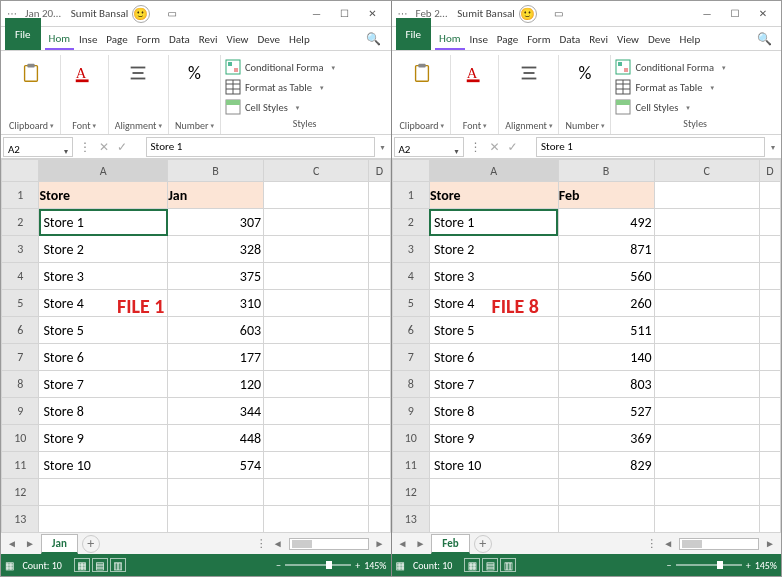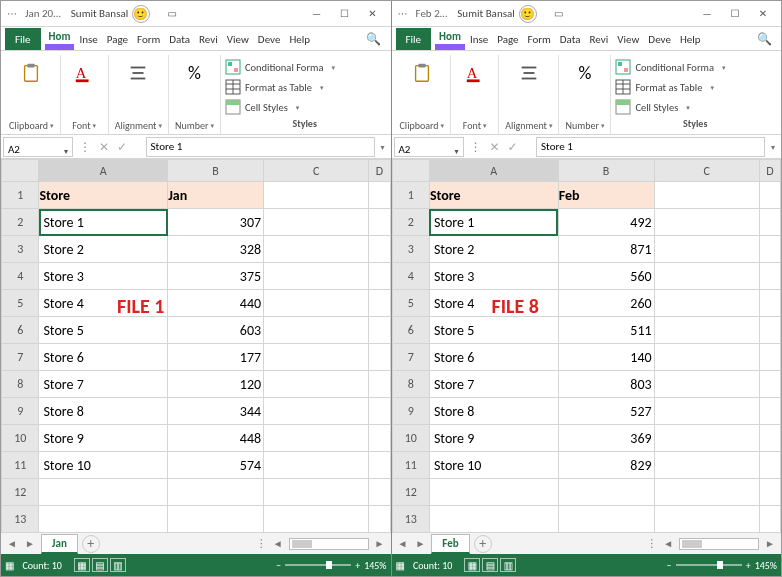--- a/index.html
+++ b/index.html
@@ -10,36 +10,36 @@
 
   .titlebar { height: 26px; background: #fff; display: flex; align-items: center; border-bottom: 1px solid #d4d4d4; padding: 0 4px; font-size: 11px; color: #555; }
   .titlebar .left-ico { width: 14px; height:14px; margin-right:6px; display:flex; align-items:center; justify-content:center; font-size:10px; color:#666;}
   .titlebar .doc { margin-right: 10px; color:#666; }
   .titlebar .user { margin-right: 4px; color:#444;}
   .titlebar .avatar { width:18px; height:18px; border-radius:50%; border:1px solid #aaa; margin-right:8px; overflow:hidden; display:flex; align-items:center; justify-content:center; font-size:12px;}
   .titlebar .spacer { flex:1; }
   .titlebar .win-btn { width:28px; height:22px; display:flex; align-items:center; justify-content:center; color:#555; font-size:10px;}
 
   .ribbon-tabs { height: 24px; display:flex; align-items:flex-end; padding:0 4px; border-bottom: 1px solid #d4d4d4; font-size:11px; color:#333; }
-  .ribbon-tabs .file { background:#217346; color:#fff; padding:4px 10px; margin-right:4px; height:22px; display:flex; align-items:center;}
+  .ribbon-tabs .file { background:#217346; color:#fff; padding:4px 10px; margin-right:4px; height:32px; display:flex; align-items:center;}
   .ribbon-tabs .tab { padding:4px 4px; margin-right:1px; height:22px; display:flex; align-items:center; white-space:nowrap;}
-  .ribbon-tabs .tab.active { border-bottom:6px solid #8b5cf6; color:#217346; font-weight:700;}
+  .ribbon-tabs .tab.active { border-bottom:2px solid #8b5cf6; color:#217346; font-weight:400;}
   .ribbon-tabs .tab.search { margin-left:auto; font-size:12px;}
 
   .ribbon { height: 84px; display:flex; border-bottom:1px solid #d4d4d4; padding:4px 2px 0; }
   .group { display:flex; flex-direction:column; align-items:center; padding:0 6px; border-right:1px solid #e0e0e0; min-width:48px; }
   .group:last-child { border-right:none; }
   .group .big { width:28px; height:28px; display:flex; align-items:center; justify-content:center; font-size:20px; margin-top:4px; margin-bottom:4px; border:1px solid transparent; }
   .group .lbl { font-size:10px; color:#555; margin-top:auto; margin-bottom:2px; display:flex; align-items:center; gap:2px;}
   .group .lbl .drop { font-size:7px; color:#777; }
   .big.clip svg, .big.font svg, .big.align svg, .big.num svg { width:22px; height:22px; }
   .styles-group { flex:1; display:flex; flex-direction:column; padding:2px 4px 0; }
   .styles-group .row { display:flex; align-items:center; gap:4px; font-size:10.5px; color:#444; min-height:20px;}
   .styles-group .row .sicon { width:16px; height:16px; display:flex; align-items:center; justify-content:center;}
-  .styles-group .glbl { font-size:10px; color:#555; text-align:center; margin-top:auto; margin-bottom:12px;font-weight:bold;}
+  .styles-group .glbl { font-size:10px; color:#555; text-align:center; margin-top:auto; margin-bottom:12px;}
 
   .namebox-row { height:24px; display:flex; align-items:center; border-bottom:1px solid #d4d4d4; font-size:11px;}
   .namebox { width:70px; height:20px; border:1px solid #ccc; display:flex; align-items:flex-end; padding:0 4px; margin:0 2px;}
   .namebox .nbdrop { margin-left:auto; font-size:8px; color:#555;}
   .fx-tools { display:flex; align-items:center; gap:8px; margin:0 4px; color:#888; font-size:12px;}
   .fx-tools .x{color:#aaa;} .fx-tools .chk{color:#aaa;}
   .fx-label { font-style:italic; font-family:"Times New Roman",serif; font-size:13px; color:#666; margin-right:6px;margin-top:48px;}
   .fbar { flex:1; height:20px; border:1px solid #ccc; padding:0 4px; display:flex; align-items:center;}
 
   .grid-wrap { flex:1; overflow:hidden; position:relative; background:#fff; }
@@ -235,21 +235,21 @@
               <tr>
                 <th class="col-r">4</th>
                 <td class="txt col-a">Store 3</td>
                 <td class="num col-b">375</td>
                 <td class="col-c"></td>
                 <td class="col-d"></td>
               </tr>
               <tr>
                 <th class="col-r">5</th>
                 <td class="txt col-a">Store 4</td>
-                <td class="num col-b">440</td>
+                <td class="num col-b">310</td>
                 <td class="col-c"></td>
                 <td class="col-d"></td>
               </tr>
               <tr>
                 <th class="col-r">6</th>
                 <td class="txt col-a">Store 5</td>
                 <td class="num col-b">603</td>
                 <td class="col-c"></td>
                 <td class="col-d"></td>
               </tr>

